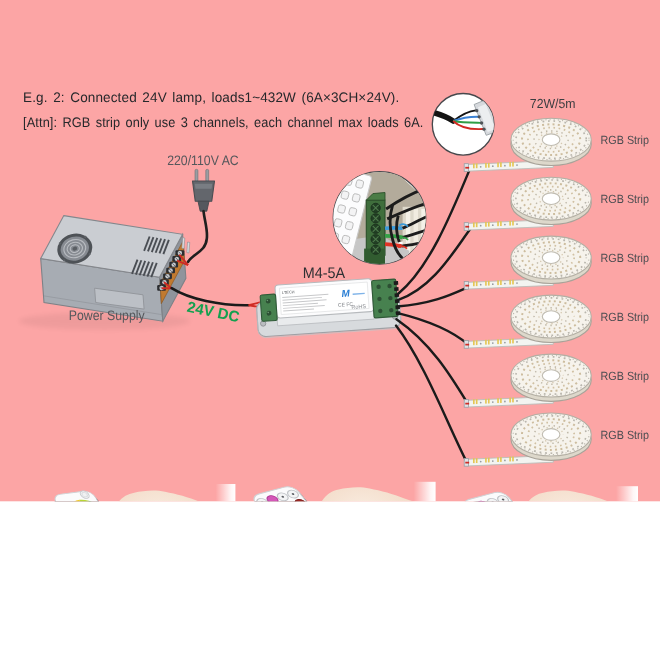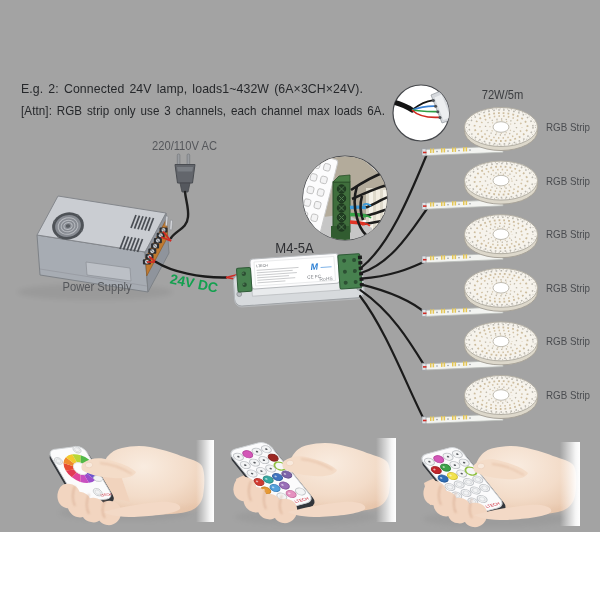--- a/index.html
+++ b/index.html
@@ -1,16 +1,16 @@
 <!DOCTYPE html>
 <html><head>
 <meta charset="utf-8">
 <style>
   html,body{margin:0;padding:0;background:#ffffff;}
-  .stage{position:relative;width:600px;height:532px;background:#a3a3a3;overflow:hidden;
+  .stage{position:relative;width:600px;height:456px;background:#fca5a5;overflow:hidden;
          font-family:"Liberation Sans", sans-serif;}
   svg text{font-family:"Liberation Sans", sans-serif;}
   .note{fill:#26282b;font-size:12.6px;word-spacing:1.6px;letter-spacing:0.1px;}
   .lbl-gray{fill:#55575b;font-size:12.5px;}
   .lbl-dark{fill:#4a4c50;font-size:10.8px;}
 </style>
 </head>
 <body>
 
 <div class="stage">

